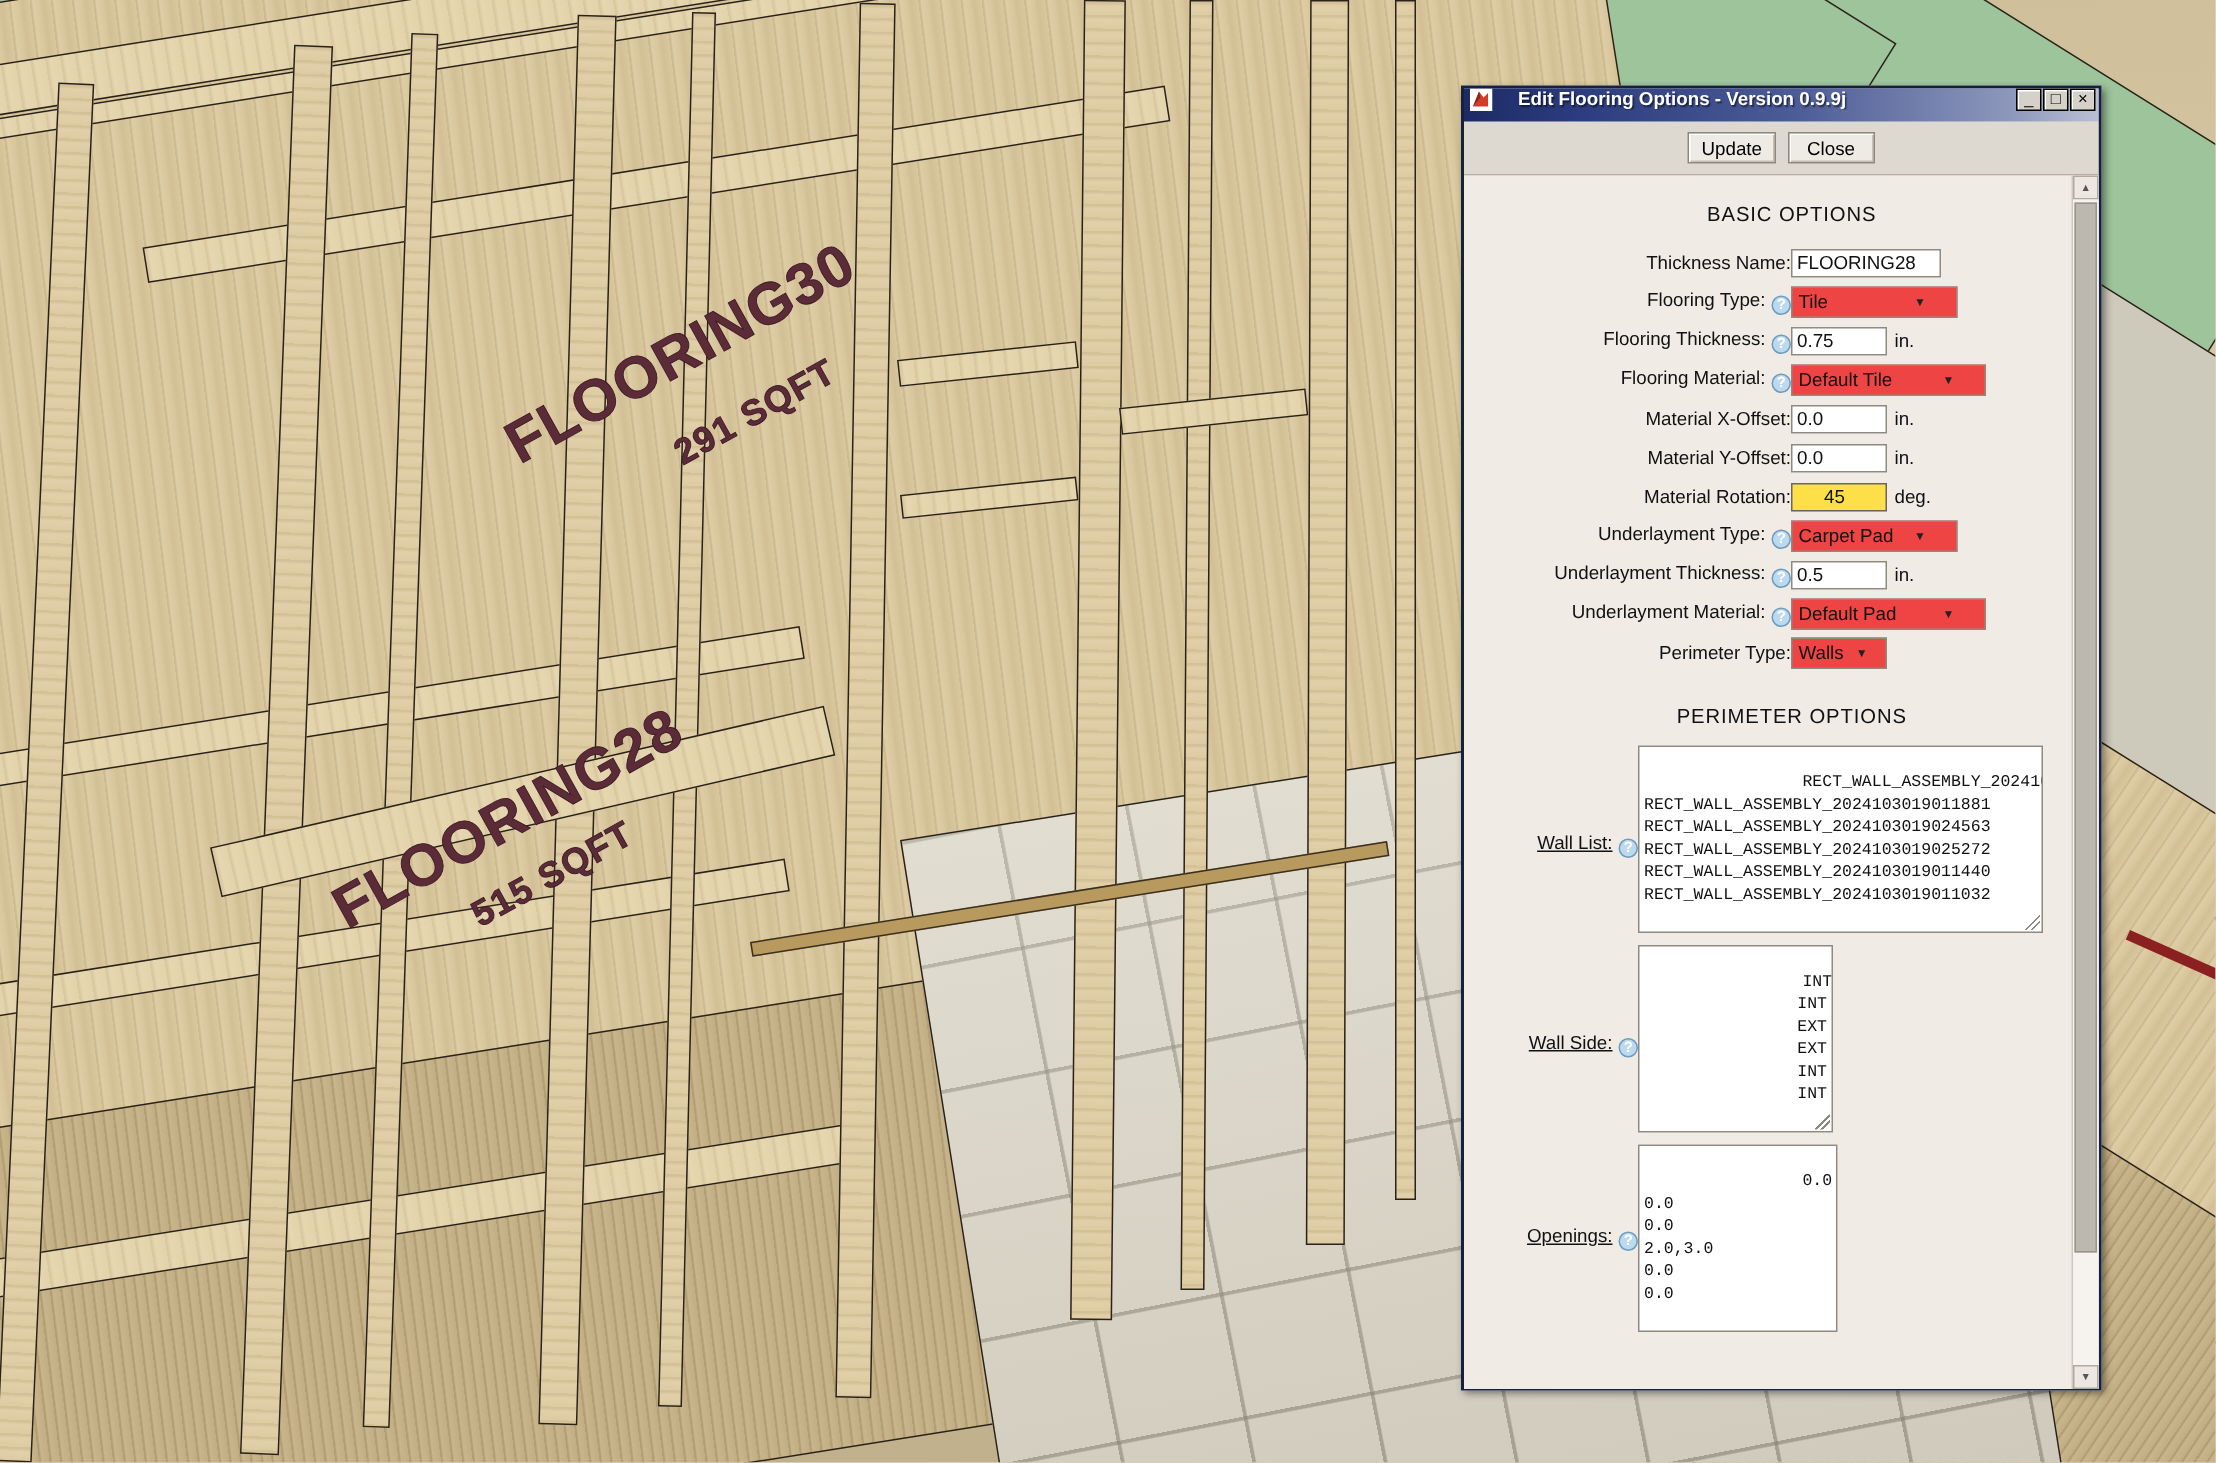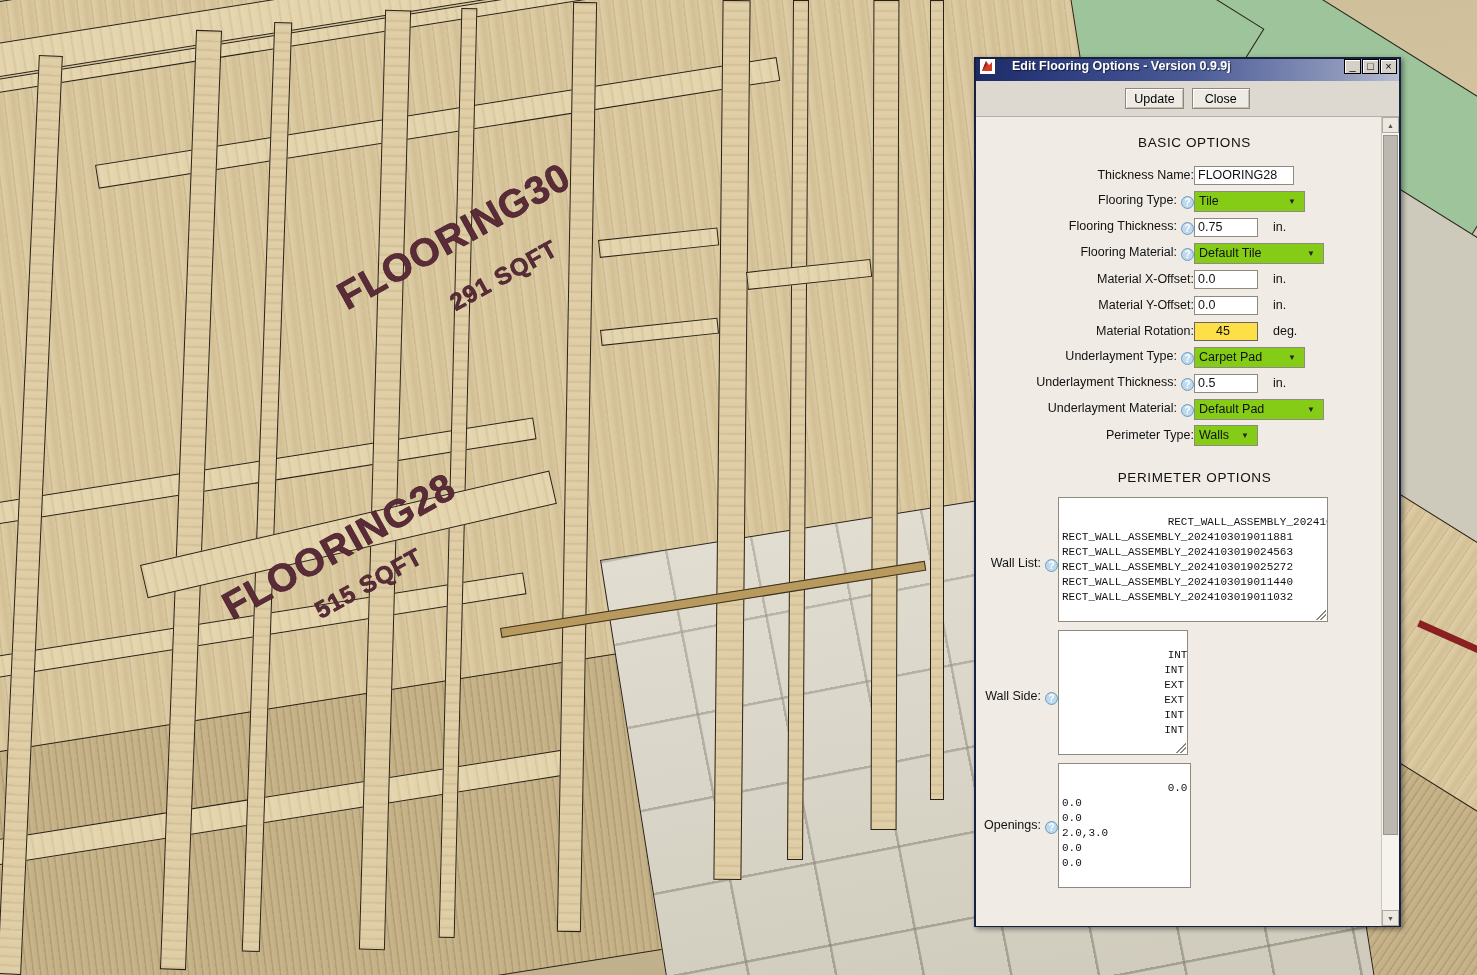--- a/index.html
+++ b/index.html
@@ -280,53 +280,54 @@
 
   input.txt.highlight {
     background: #fde047;
     border-color: #6b6660;
     padding-left: 21px;
   }
 
   .sel {
     height: 21px;
     border: 1px solid #8f8a80;
-    background: #84cc16;
+    background: #ef4444;
     font-size: 12.5px;
     font-family: "Liberation Sans", sans-serif;
     color: #111;
     box-sizing: border-box;
     display: inline-flex;
     align-items: center;
     justify-content: space-between;
-    padding: 0 8px 0 4px;
+    padding: 0 20px 0 4px;
     cursor: default;
   }
   .sel .arw { font-size: 8px; margin-left: 8px; color: #222; }
   .sel.w-type { width: 111px; }
   .sel.w-mat  { width: 130px; }
   .sel.w-small{ width: 64px; }
 
   .unit {
     font-size: 12.5px;
     color: #111;
-    margin-left: 15px;
+    margin-left: 5px;
     font-family: "Liberation Sans", sans-serif;
   }
 
   
   td.lbl-per {
     text-align: right;
     padding-right: 7px;
     font-size: 12.5px;
     color: #111;
     white-space: nowrap;
-    width: 82px;
+    width: 116px;
     vertical-align: middle;
     font-family: "Liberation Sans", sans-serif;
+    text-decoration: underline;
   }
 
   .listbox {
     border: 1px solid #8f8a80;
     background: #ffffff;
     font-family: "Liberation Mono", monospace;
     font-size: 11px;
     line-height: 15px;
     color: #111;
     padding: 2px 3px;

